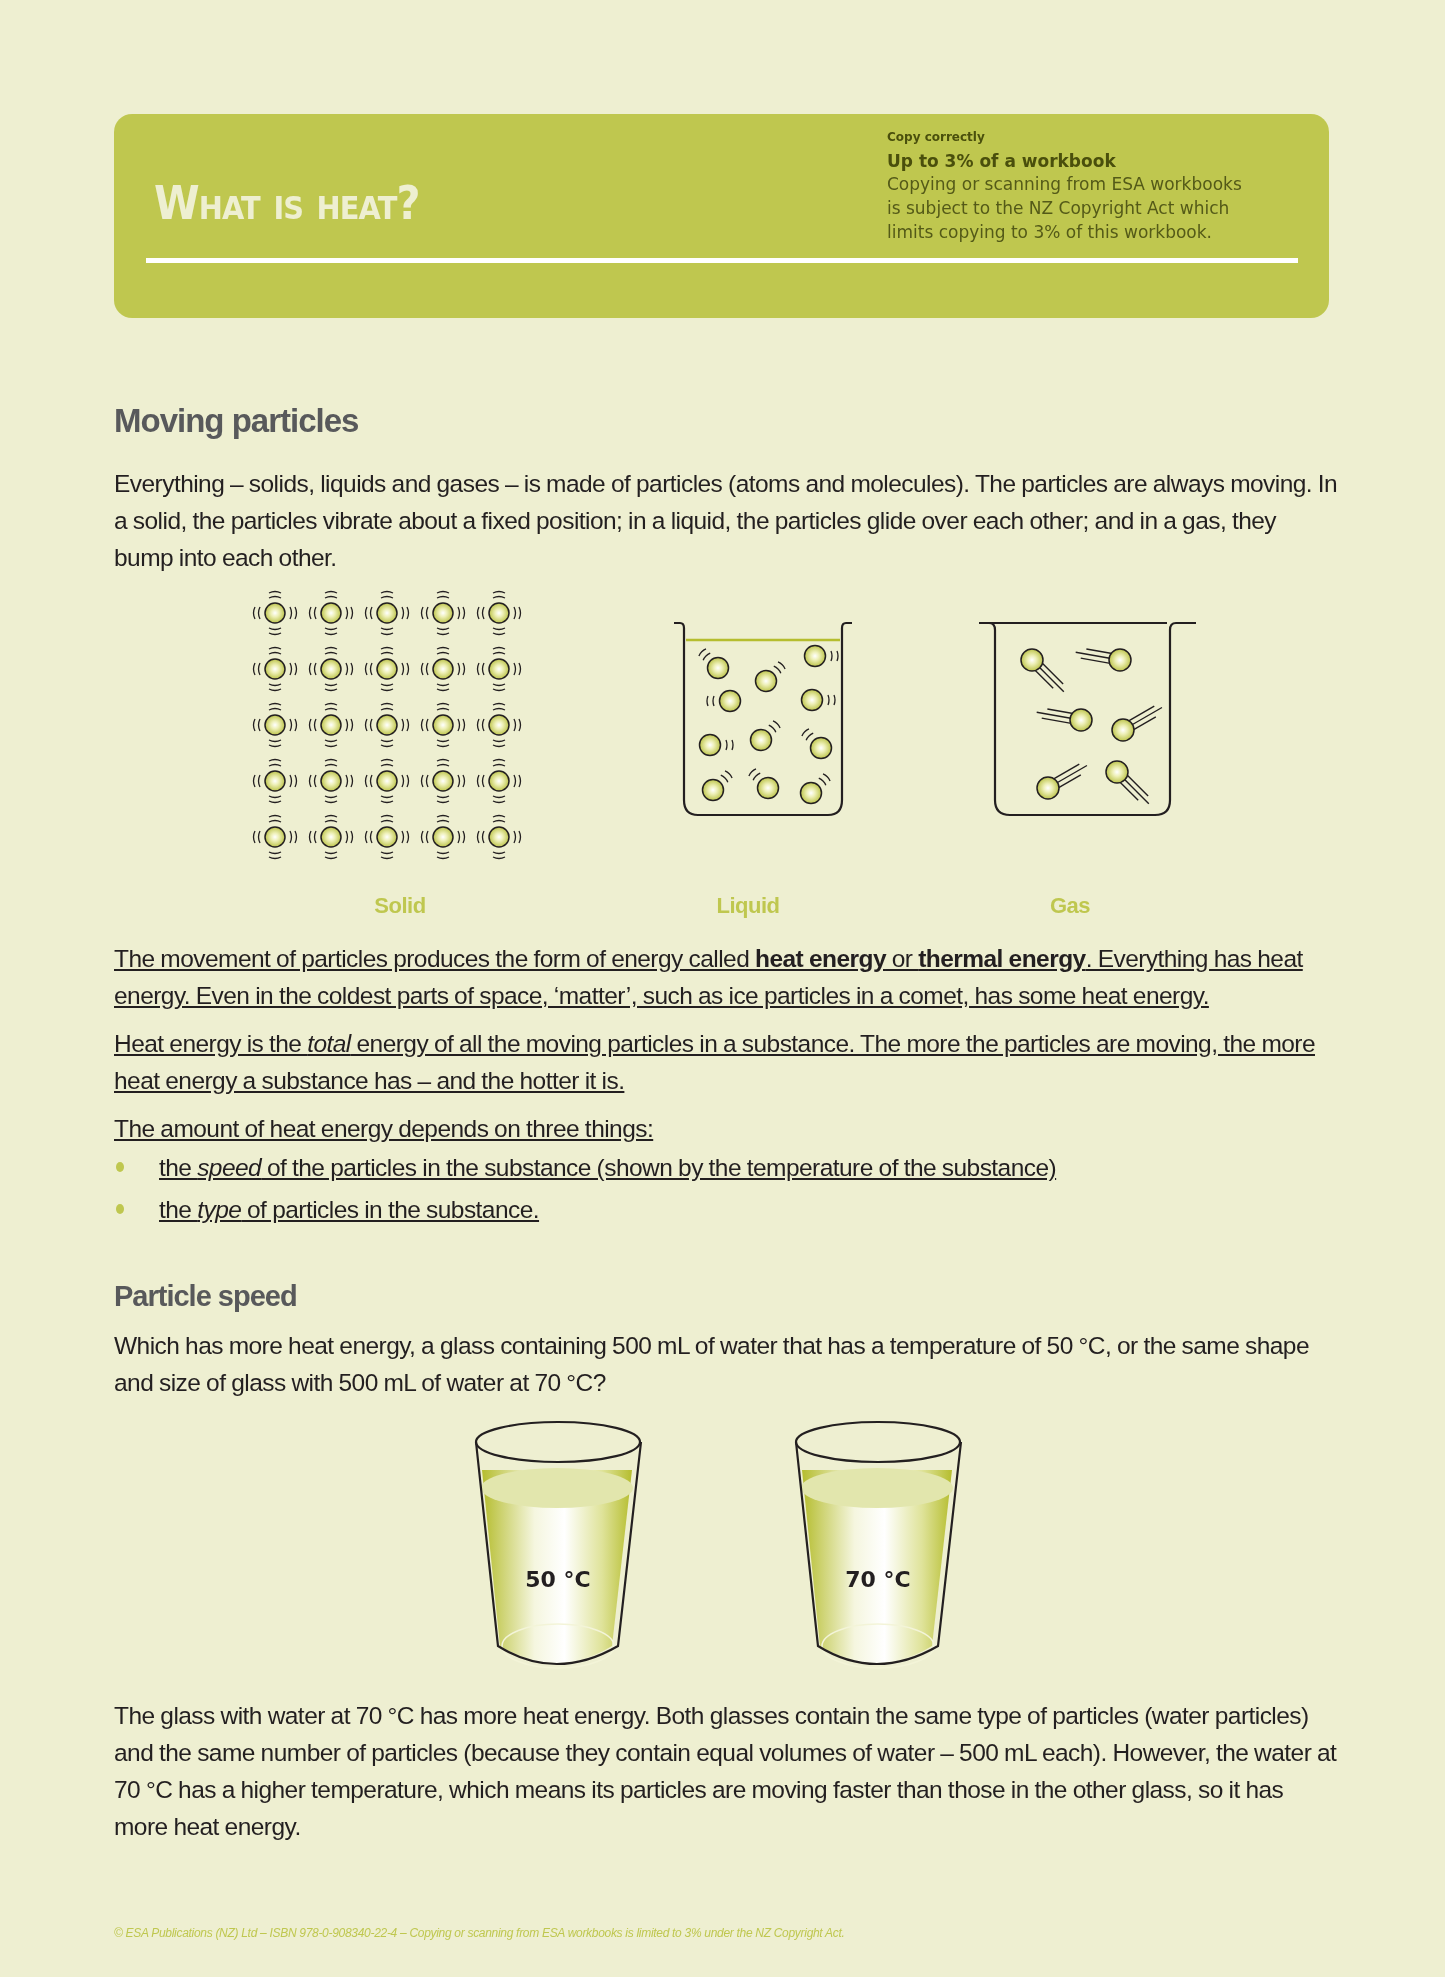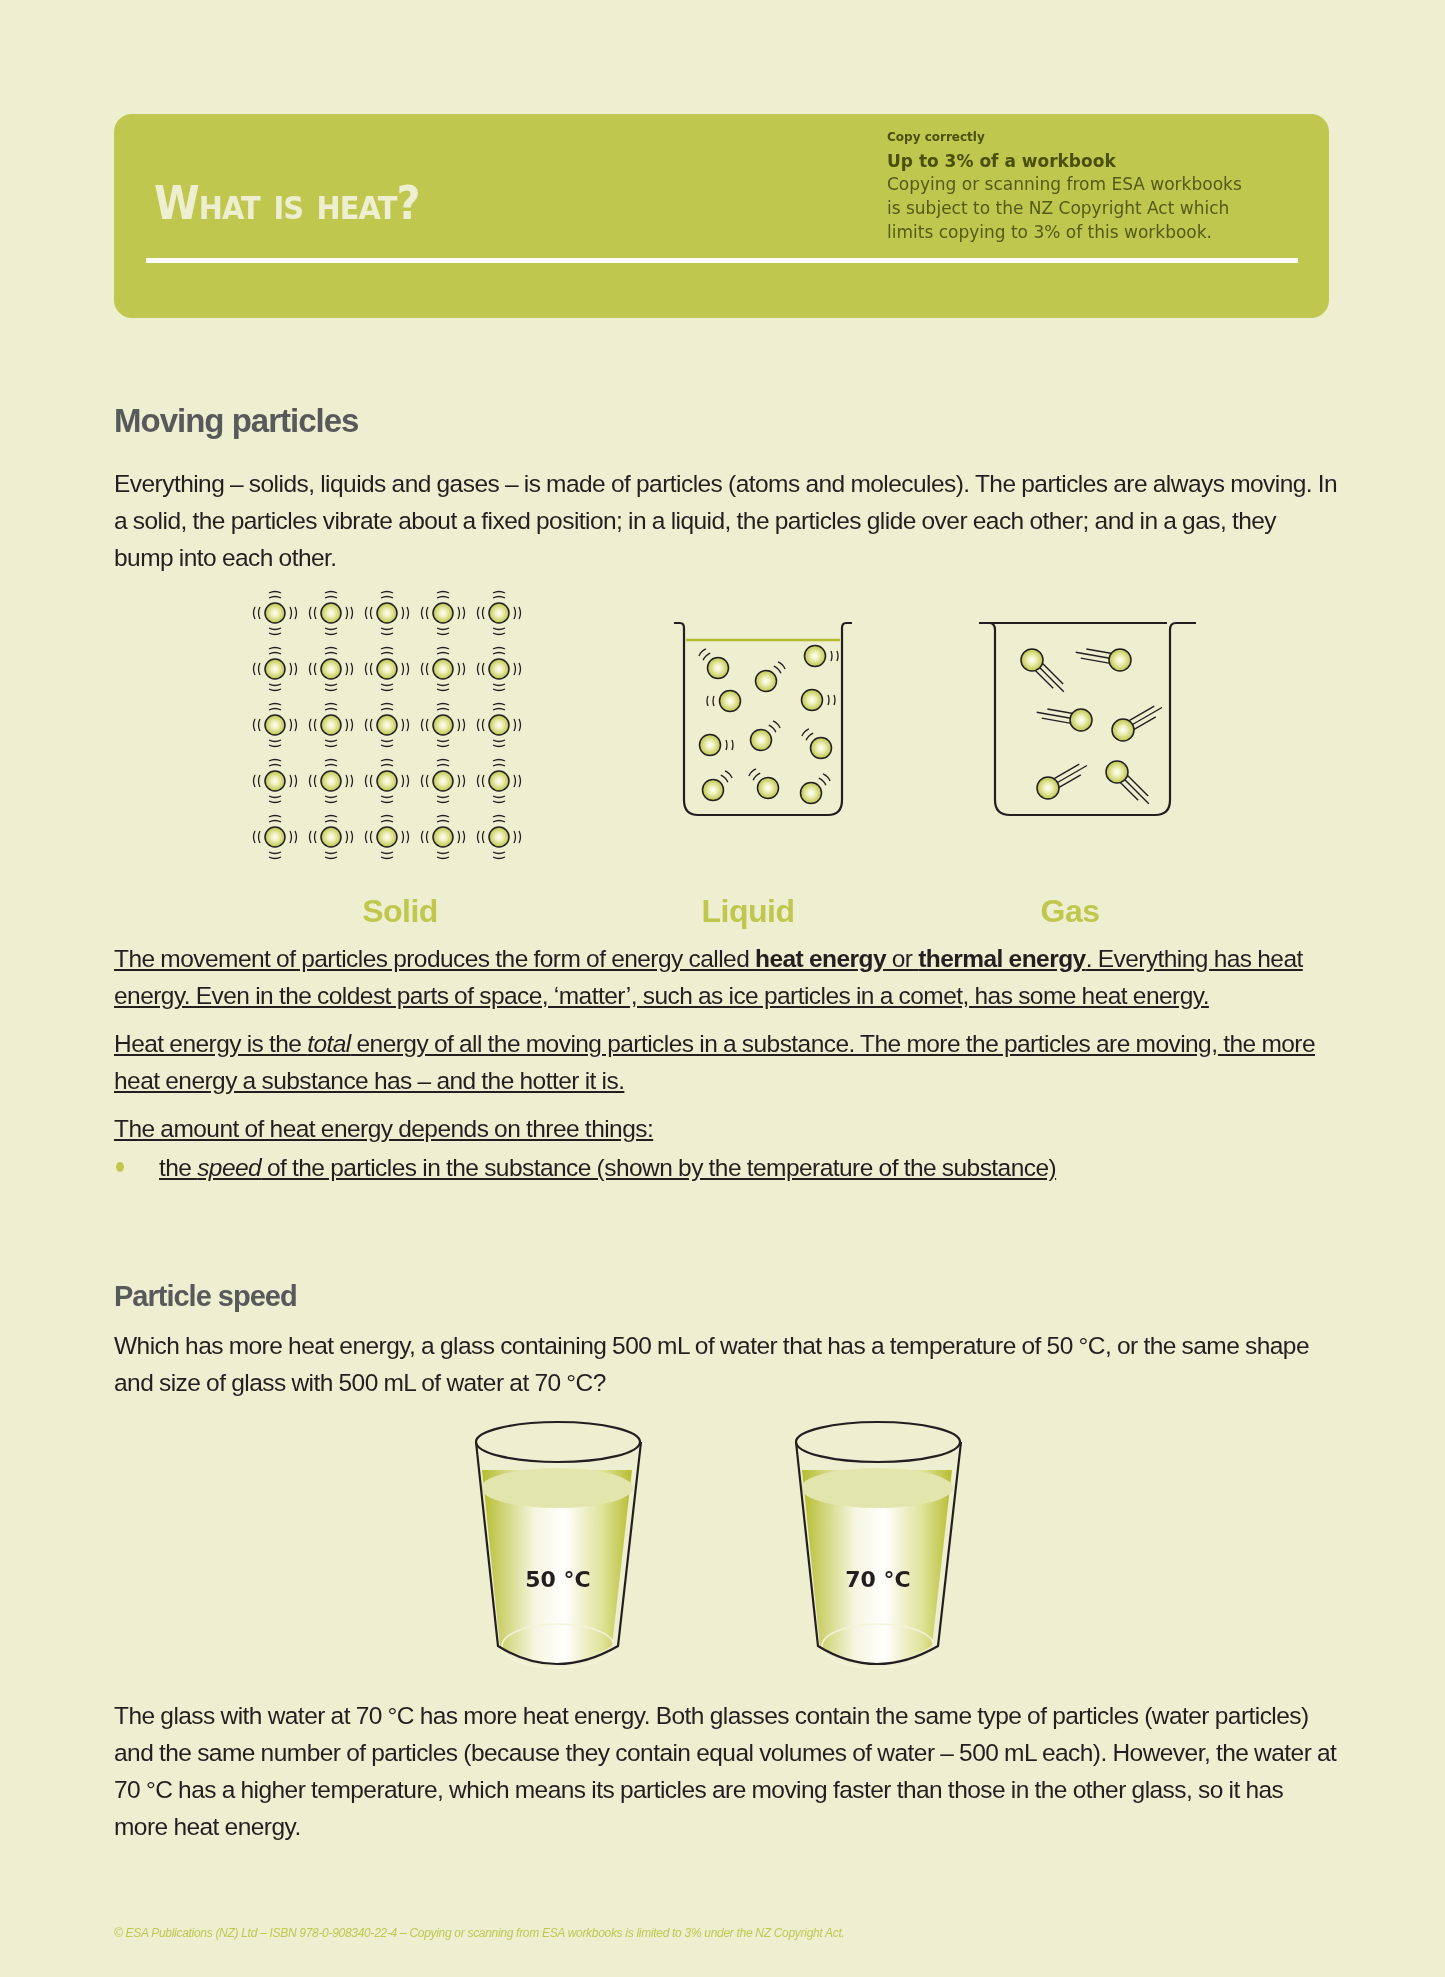--- a/index.html
+++ b/index.html
@@ -47,21 +47,21 @@
   .bullets { list-style: none; margin: 0; padding: 0; }
   .bullets li {
     position: relative; padding-left: 45px;
     font-size: 24.5px; line-height: 42px; letter-spacing: -0.55px; word-spacing: -0.5px;
   }
   .bullet-dot {
     position: absolute; left: 2px; top: 15px; width: 8px; height: 10px;
     background: #bfc74f; border-radius: 50%;
   }
   .state-label {
-    position: absolute; font-size: 32px; font-weight: bold; color: #bfc74f;
+    position: absolute; font-size: 22px; font-weight: bold; color: #bfc74f;
     letter-spacing: -0.5px; text-align: center; width: 160px;
   }
   .glass-label {
     font-family: "DejaVu Sans", sans-serif; font-weight: bold; font-size: 22px; fill: #231f20;
   }
   .footer {
     position: absolute; left: 114px; top: 1926px;
     font-size: 12px; font-style: italic; color: #bfc74f; letter-spacing: -0.3px;
   }
   svg { position: absolute; overflow: visible; }
@@ -478,20 +478,21 @@
 <div class="content" style="top:940px;text-decoration:underline;">
   <p class="text-block">
     <span>The movement of particles produces the form of energy called </span><b>heat energy</b><span> or </span><b>thermal energy</b><span>. Everything has heat energy. Even in the coldest parts of space, ‘matter’, such as ice particles in a comet, has some heat energy.</span>
   </p>
   <p class="text-block" style="margin-top:11px;">
     <span>Heat energy is the </span><i>total</i><span> energy of all the moving particles in a substance. The more the particles are moving, the more heat energy a substance has – and the hotter it is.</span>
   </p>
   <p class="text-block" style="margin-top:11px;">The amount of heat energy depends on three things:</p>
   <ul class="bullets">
     <li><span class="bullet-dot"></span><span>the </span><i>speed</i><span> of the particles in the substance (shown by the temperature of the substance)</span></li>
+    <li><span class="bullet-dot"></span><span>the </span><i>type</i><span> of particles in the substance.</span></li>
   </ul>
 </div>
 
 <div class="content" style="top:1280px;">
   <h3>Particle speed</h3>
   <p class="text-block" style="margin-top:14px;">Which has more heat energy, a glass containing 500 mL of water that has a temperature of 50 °C, or the same shape and size of glass with 500 mL of water at 70 °C?</p>
 </div>
 
 <svg style="left:460px; top:1410px;" width="540" height="270">
   <defs>

